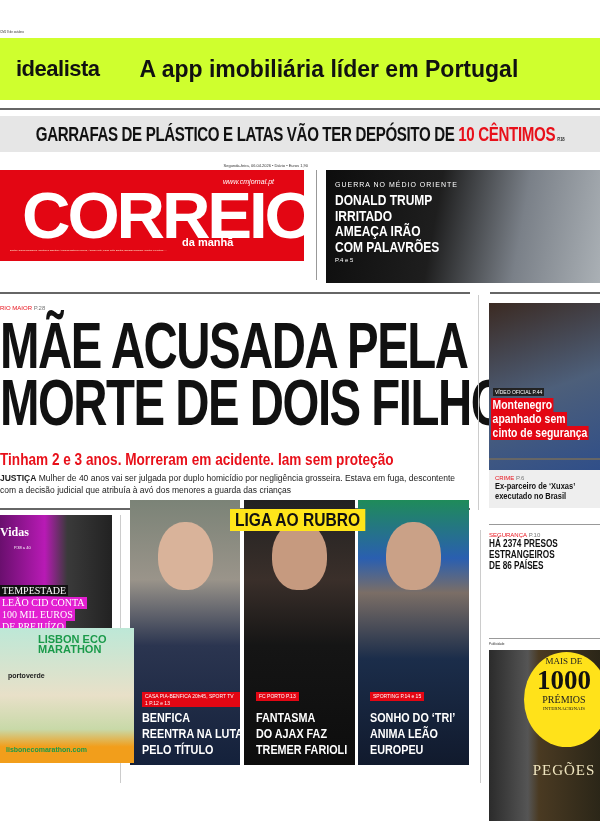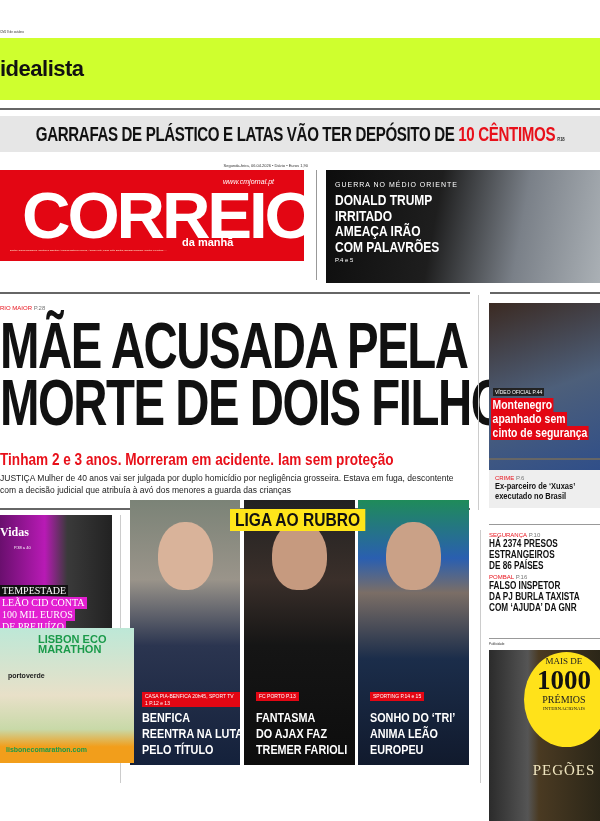--- a/index.html
+++ b/index.html
@@ -1,21 +1,21 @@
 <!DOCTYPE html>
 <html><head>
 <meta charset="utf-8">
 <style>
 *{box-sizing:border-box;margin:0;padding:0}
 body{width:600px;height:821px;background:#fff;position:relative;overflow:hidden;font-family:"Liberation Sans",sans-serif;color:#111}
 .abs{position:absolute}
 .cond{font-family:"Liberation Sans Narrow","Liberation Sans",sans-serif;font-stretch:condensed}
 #topnote{left:0;top:30px;font-size:3px;color:#333}
 #ad{left:0;top:38px;width:600px;height:62px;background:#cfff2e;display:flex;align-items:center}
-#ad .logo{margin-left:0;font-size:22px;font-weight:bold;letter-spacing:-0.5px;color:#111}
+#ad .logo{margin-left:16px;font-size:22px;font-weight:bold;letter-spacing:-0.5px;color:#111}
 #ad .tag{margin-left:40px;font-size:23px;font-weight:bold;color:#111}
 .hr{height:2px;background:#666}
 #hr1{left:0;top:108px;width:600px}
 #promo{left:0;top:116px;width:600px;height:36px;background:#e6e6e6;display:flex;align-items:center;justify-content:center}
 #promo .t{font-size:21px;font-weight:900;transform:scaleX(.72);white-space:nowrap;letter-spacing:-.5px}
 #promo .t .red{color:#e8101a}
 #promo .t .pg{font-size:6px;color:#333;margin-left:3px}
 #dateline{left:160px;top:163px;width:148px;text-align:right;font-size:4px;color:#333}
 #masthead{left:0;top:170px;width:304px;height:91px;background:#e30613;color:#fff}
 #masthead .url{position:absolute;right:30px;top:8px;font-size:7px;font-style:italic}
@@ -27,21 +27,21 @@
 #topstory .head{font-size:15px;font-weight:900;line-height:15.5px;margin-top:3px;transform:scaleX(.8);transform-origin:left;white-space:nowrap}
 #topstory .pg{font-size:6px;margin-top:3px}
 #vsep1{left:316px;top:170px;width:1px;height:110px;background:#999}
 #hr2{left:0;top:292px;width:470px}
 #hr2b{left:490px;top:292px;width:110px}
 #main-kicker{left:0;top:305px;font-size:6px;font-weight:bold;color:#e8101a}
 #main-kicker span{color:#777;font-weight:normal}
 #main-head{left:0;top:318px;width:470px;font-size:64px;font-weight:900;line-height:57px;letter-spacing:-2px;transform:scaleX(.74);transform-origin:left;white-space:nowrap}
 #main-sub{left:0;top:450px;font-size:17px;font-weight:bold;color:#e8101a;transform:scaleX(.8);transform-origin:left;white-space:nowrap}
 #main-body{left:0;top:473px;width:468px;font-size:8.5px;line-height:11.5px;color:#222}
-#main-body b{font-weight:400}
+#main-body b{font-weight:700}
 #vsep2{left:478px;top:295px;width:1px;height:215px;background:#ccc}
 #pm{left:489px;top:303px;width:111px;height:176px;background:linear-gradient(160deg,#3b2a22,#4d5f7a 50%,#2d4d8a);}
 #pm .kicker{position:absolute;left:4px;top:85px;background:#222;color:#fff;font-size:5px;padding:1px 2px}
 #pm .head{position:absolute;left:2px;top:95px;font-size:13px;font-weight:900;line-height:14px;color:#fff;transform:scaleX(.8);transform-origin:left;white-space:nowrap}
 #pm .head span{background:#e30613;padding:0 2px;display:inline-block}
 #hr3{left:489px;top:458px;width:111px}
 #crime{left:489px;top:470px;width:111px;height:38px;background:#eee;padding:5px 6px}
 #crime .k{font-size:6px;font-weight:bold;color:#e8101a}
 #crime .k span{color:#777;font-weight:normal}
 #crime .h{font-size:8.5px;font-weight:900;line-height:10px;transform:scaleX(.88);transform-origin:left;white-space:nowrap}
@@ -84,20 +84,21 @@
 #ad3 .t5{position:absolute;left:40px;top:112px;width:70px;text-align:center;font-family:"Liberation Serif",serif;font-size:15px;color:#f0e6c0;letter-spacing:1px}
 #vsep4{left:480px;top:530px;width:1px;height:253px;background:#ccc}
 </style>
 </head>
 <body>
 
 <div class="abs" id="topnote">CMJ 8 de outubro</div>
 
 <div class="abs" id="ad">
   <span class="logo">idealista</span>
+  <span class="tag">A app imobiliária líder em Portugal</span>
 </div>
 
 <div class="abs hr" id="hr1"></div>
 
 <div class="abs" id="promo">
   <div class="t"><span>GARRAFAS DE PLÁSTICO E LATAS VÃO TER DEPÓSITO DE </span><span class="red">10 CÊNTIMOS</span><span class="pg">P.18</span></div>
 </div>
 
 <div class="abs" id="dateline">Segunda-feira, 06.04.2026 • Diário • Euros 1,90</div>
 
@@ -211,28 +212,20 @@
 
 <div class="abs" id="vsep4"></div>
 
 <div class="abs" id="right-news">
   <div>
     <div class="rn-k"><span style="color:#e8101a">SEGURANÇA</span> <span>P.10</span></div>
     <div class="rn-h">
       <div>HÁ 2374 PRESOS</div>
       <div>ESTRANGEIROS</div>
       <div>DE 86 PAÍSES</div>
-    </div>
-  </div>
-  <div>
-    <div class="rn-k"><span style="color:#e8101a">POMBAL</span> <span>P.16</span></div>
-    <div class="rn-h">
-      <div>FALSO INSPETOR</div>
-      <div>DA PJ BURLA TAXISTA</div>
-      <div>COM ‘AJUDA’ DA GNR</div>
     </div>
   </div>
 </div>
 
 <div class="abs" id="hr6"></div>
 <div class="abs" id="ad3note">Publicidade</div>
 <div class="abs" id="ad3">
   <div class="sun"></div>
   <div class="t1">MAIS DE</div>
   <div class="t2">1000</div>

